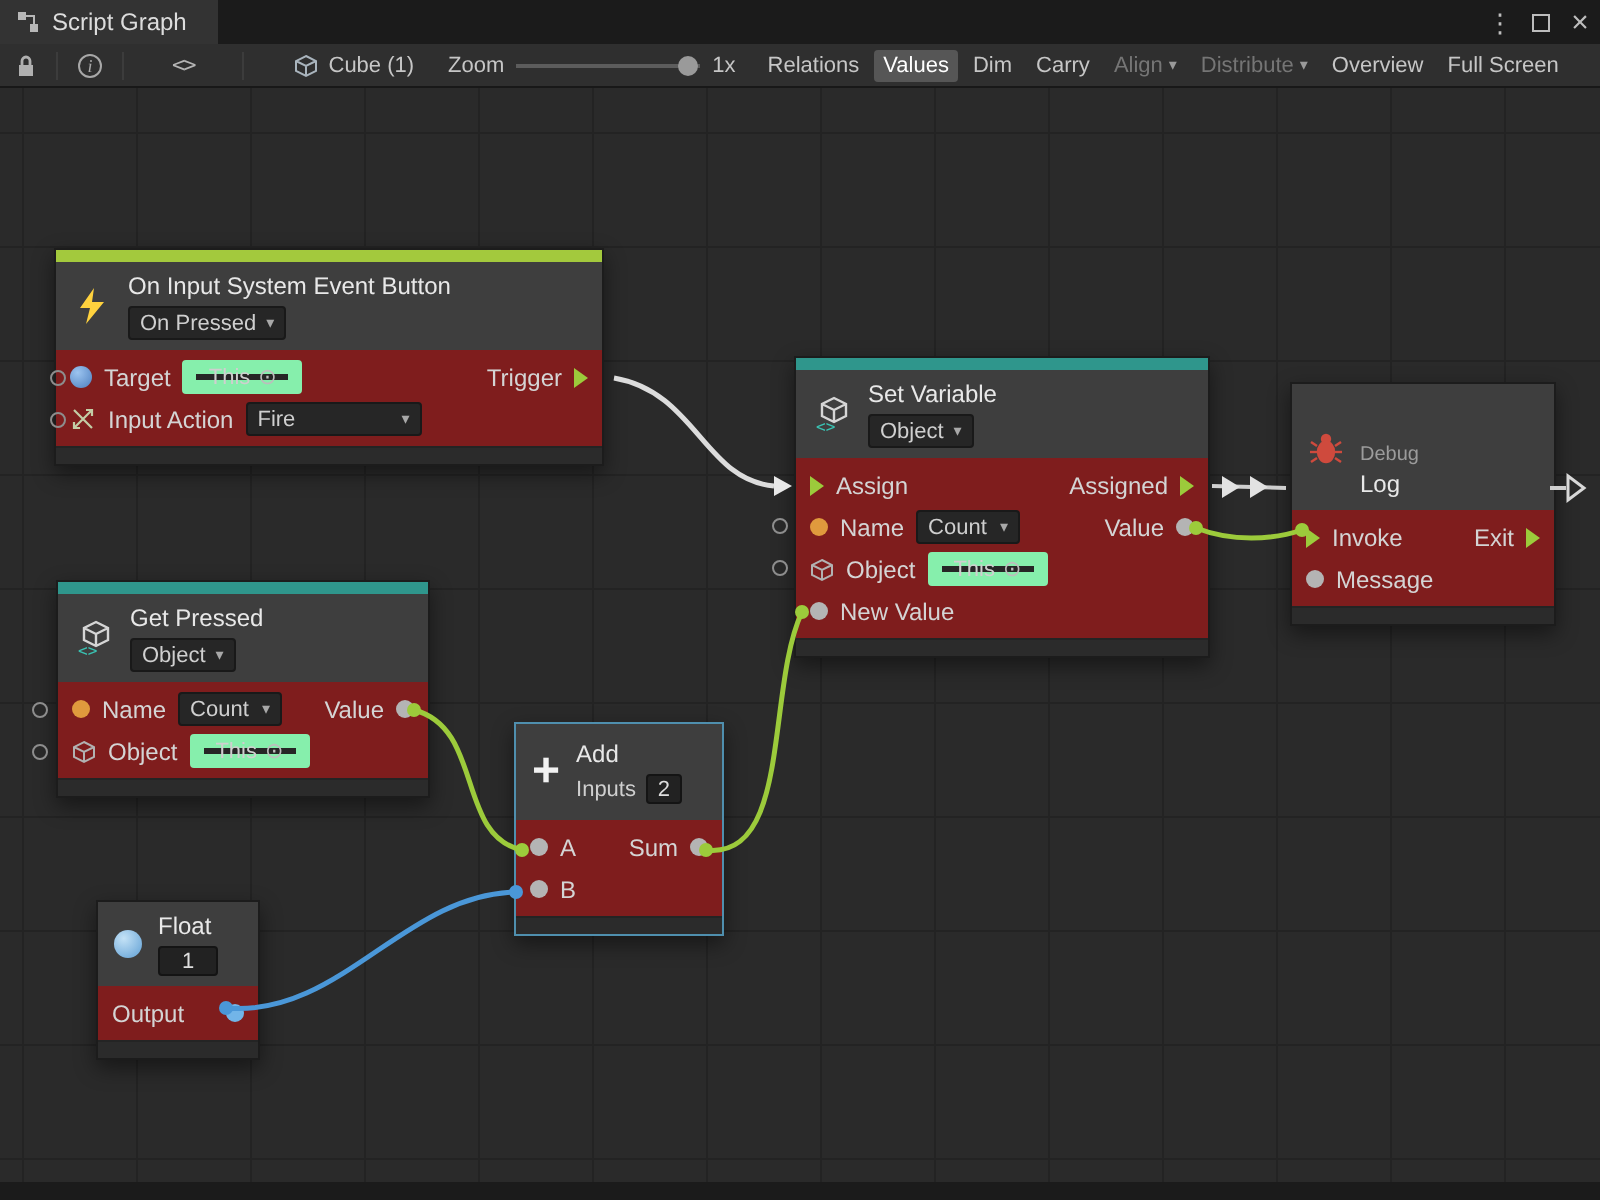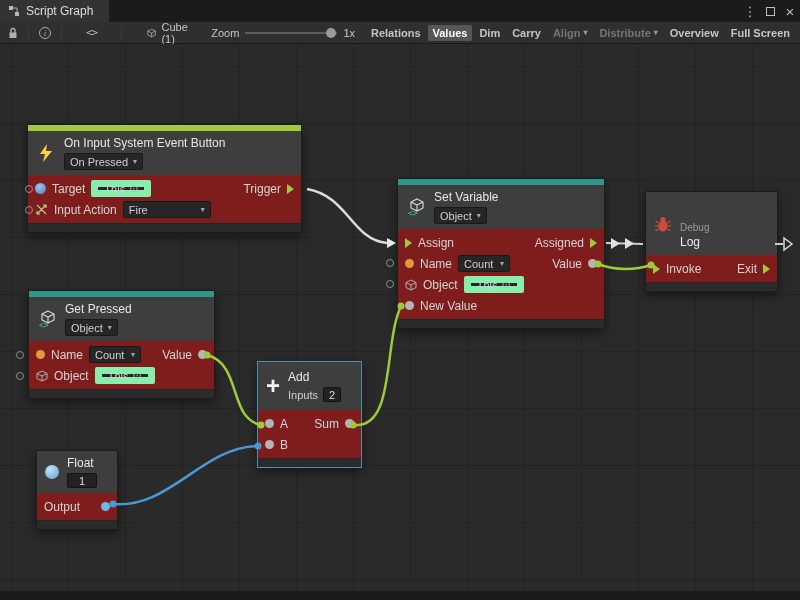--- a/index.html
+++ b/index.html
@@ -23,21 +23,21 @@
   .tb-divider { width:1px; height:14px; background:#1e1e1e; border-right:1px solid #3c3c3c; }
   .tb-iconbtn { display:flex; align-items:center; justify-content:center; padding:0 3px; height:18px; }
   .info-circle { width:12px; height:12px; border:1px solid #a8a8a8; border-radius:50%; font-size:9px; line-height:10px;
     text-align:center; color:#a8a8a8; font-style:italic; font-family:"Liberation Serif", serif; }
   .code-glyph { font-family:"DejaVu Sans Mono", monospace; font-size:11px; color:#b5b5b5; letter-spacing:-1px; }
   .tb-target { display:flex; align-items:center; gap:5px; margin-left:18px; }
   .zoom-wrap { display:flex; align-items:center; gap:6px; margin-left:10px; }
   .zoom-track { width:92px; height:2px; background:#5c5c5c; position:relative; }
   .zoom-handle { position:absolute; right:1px; top:-4px; width:10px; height:10px; border-radius:50%; background:#9a9a9a; }
   .tb-buttons { display:flex; align-items:center; gap:2px; margin-left:4px; }
-  .tb-btn { padding:2px 5px; border-radius:2px; white-space:nowrap; display:flex; align-items:center; gap:3px;font-weight:bold; }
+  .tb-btn { padding:2px 5px; border-radius:2px; white-space:nowrap; display:flex; align-items:center; gap:3px; }
   .tb-btn.active { background:#565656; color:#ffffff; }
   .tb-btn.disabled { color:#757575; }
   .dd-arr { font-size:8px; color:#9a9a9a; }
 
   
   .canvas { position:absolute; top:44px; left:0; width:800px; height:556px; overflow:hidden;
     background-color:#2a2a2a;
     background-image: linear-gradient(#232323 1px, transparent 1px),
                       linear-gradient(90deg, #232323 1px, transparent 1px);
     background-size:57px 57px; background-position:11px 22px; }
@@ -275,20 +275,24 @@
       </div>
     </div>
     <div class="nbody">
       <div class="row">
         <span class="flow"></span>
         <span>Invoke</span>
         <span class="rspacer"></span>
         <span>Exit</span>
         <span class="flow"></span>
       </div>
+      <div class="row">
+        <span class="dot"></span>
+        <span>Message</span>
+      </div>
     </div>
     <div class="ftr"></div>
   </div>
 
   <div class="node" style="left:28px; top:246px; width:187px;">
     <div class="strip teal"></div>
     <div class="hdr">
       <svg width="20" height="20" viewBox="0 0 20 20">
         <path d="M11 2 L17 5 V11 L11 14 L5 11 V5 Z M5 5 L11 8 L17 5 M11 8 V14" fill="none" stroke="#d6d6d6" stroke-width="1.2"></path>
         <text x="2" y="19" font-size="8" fill="#3ac2b2" font-family="DejaVu Sans Mono, monospace">&lt;&gt;</text>
@@ -347,21 +351,21 @@
         <span class="dot"></span>
       </div>
       <div class="row">
         <span class="dot"></span>
         <span>B</span>
       </div>
     </div>
     <div class="ftr"></div>
   </div>
 
-  <div class="node" style="left:36px; top:406px; width:82px;">
+  <div class="node" style="left:48px; top:406px; width:82px;">
     <div class="hdr">
       <span class="float-icon"></span>
       <div class="hdr-col">
         <span class="n-title">Float</span>
         <span class="val-box" style="width:30px">1</span>
       </div>
     </div>
     <div class="nbody">
       <div class="row">
         <span>Output</span>

